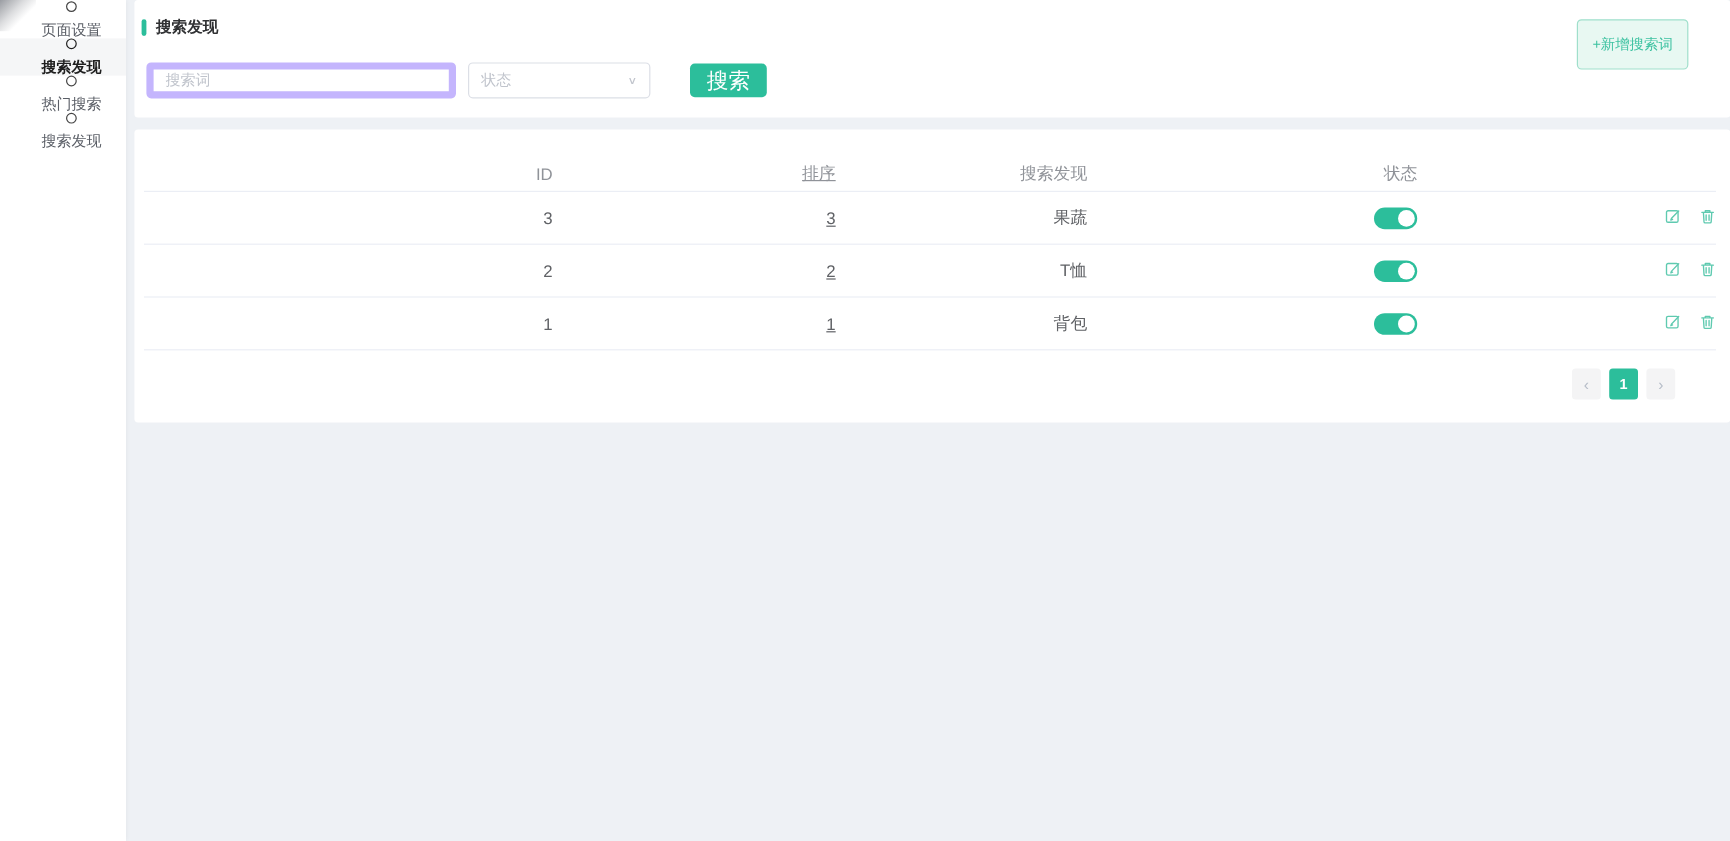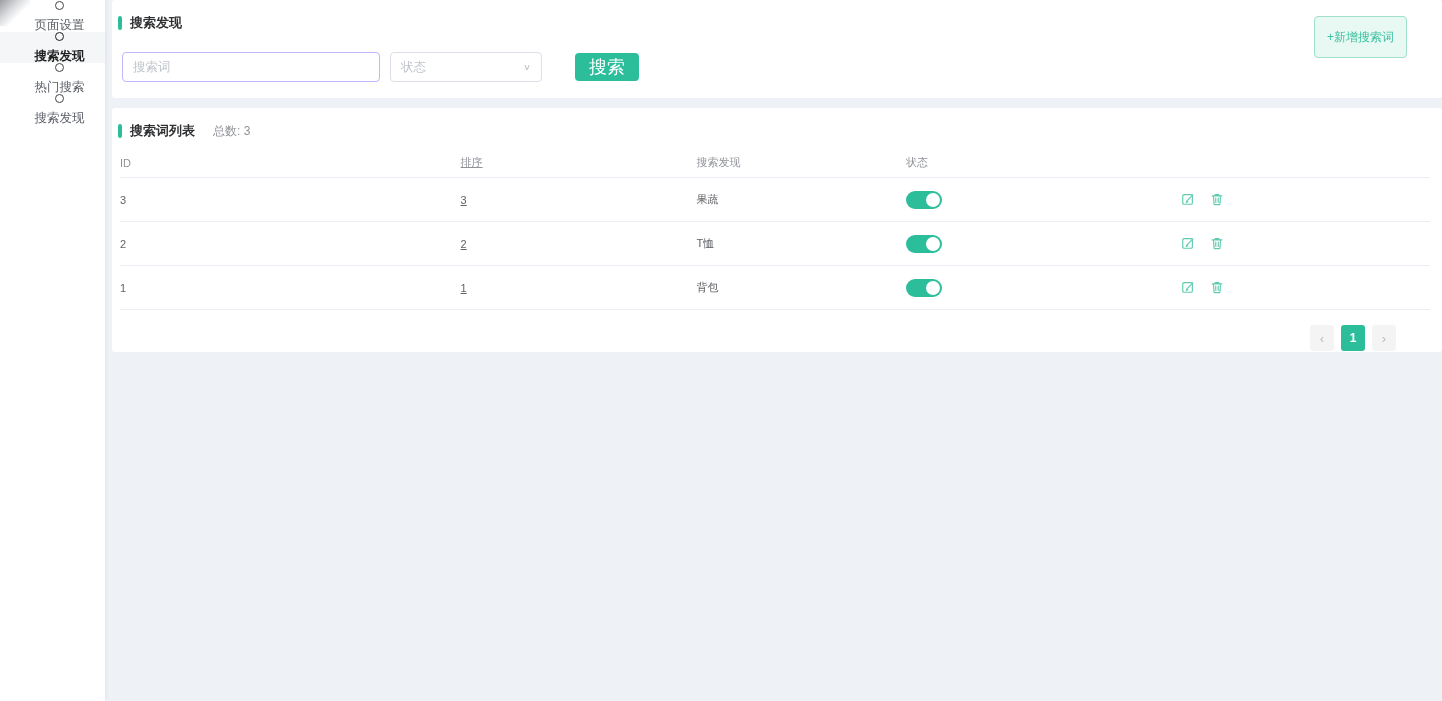--- a/index.html
+++ b/index.html
@@ -57,21 +57,21 @@
   .section-title { display:flex; align-items:center; gap:8px; }
   .accent-bar {
     width:4px; height:14px; border-radius:2px; background:#2cbe9b; flex:0 0 auto;
   }
   .section-title .ttl { font-size:13px; font-weight:bold; color:#303133; }
   .section-title .total { font-size:12px; color:#909399; margin-left:10px; }
 
   
   .form-row { display:flex; align-items:center; margin:20px 0 0 4px; }
   .inp {
-    width:258px; height:30px; border:1px solid #c4b5fd; border-radius:4px;
+    width:258px; height:30px; border:6px solid #c4b5fd; border-radius:4px;
     padding:0 10px; font-size:12.5px; color:#606266; background:#fff;
     font-family:inherit; outline:none;
   }
   .inp::placeholder { color:#c0c4cc; }
   .select-box {
     width:152px; height:30px; border:1px solid #dcdfe6; border-radius:4px;
     margin-left:10px; display:flex; align-items:center; justify-content:space-between;
     padding:0 10px; color:#c0c4cc; background:#fff; cursor:pointer; font-size:12.5px;
   }
   .select-box .chev { color:#c0c4cc; font-size:11px; transform:scaleY(.8); }
@@ -82,21 +82,21 @@
   }
   .btn-add {
     position:absolute; top:16px; right:35px; height:42px; padding:0 12px;
     background:#e8f8f2; color:#3dc2a1; border:1px solid #9fdfcb; border-radius:4px;
     font-size:12px; cursor:pointer; font-family:Liberation Sans, sans-serif;
   }
 
   
   .tbl { margin:8px 12px 0 2px; }
   .trow { display:flex; align-items:center; }
-  .trow .c { text-align:left; font-size:11px; }
+  .trow .c { text-align:right; font-size:14px; }
   .c1 { width:26%; } .c2 { width:18%;text-decoration:underline; } .c3 { width:16%; } .c4 { width:21%; } .c5 { width:19%; }
   .thead { height:30px; color:#909399; border-bottom:1px solid #ebeef5; }
   .thead .c { font-weight:500; }
   .tr { height:44px; color:#606266; border-bottom:1px solid #ebeef5; }
 
   
   .toggle {
     width:36px; height:18px; background:#2cbe9b; border-radius:9px;
     display:inline-block; position:relative; cursor:pointer; vertical-align:middle;
   }
@@ -158,25 +158,20 @@
       <div class="select-box">
         <span>状态</span>
         <span class="chev">∨</span>
       </div>
       <button class="btn-primary">搜索</button>
     </div>
     <button class="btn-add">+新增搜索词</button>
   </div>
 
   <div class="card table-card">
-    <div class="section-title">
-      <span class="accent-bar"></span>
-      <span class="ttl">搜索词列表</span>
-      <span class="total">总数: 3</span>
-    </div>
 
     <div class="tbl">
       <div class="trow thead">
         <div class="c c1">ID</div>
         <div class="c c2">排序</div>
         <div class="c c3">搜索发现</div>
         <div class="c c4">状态</div>
       </div>
 
       <div class="trow tr">

